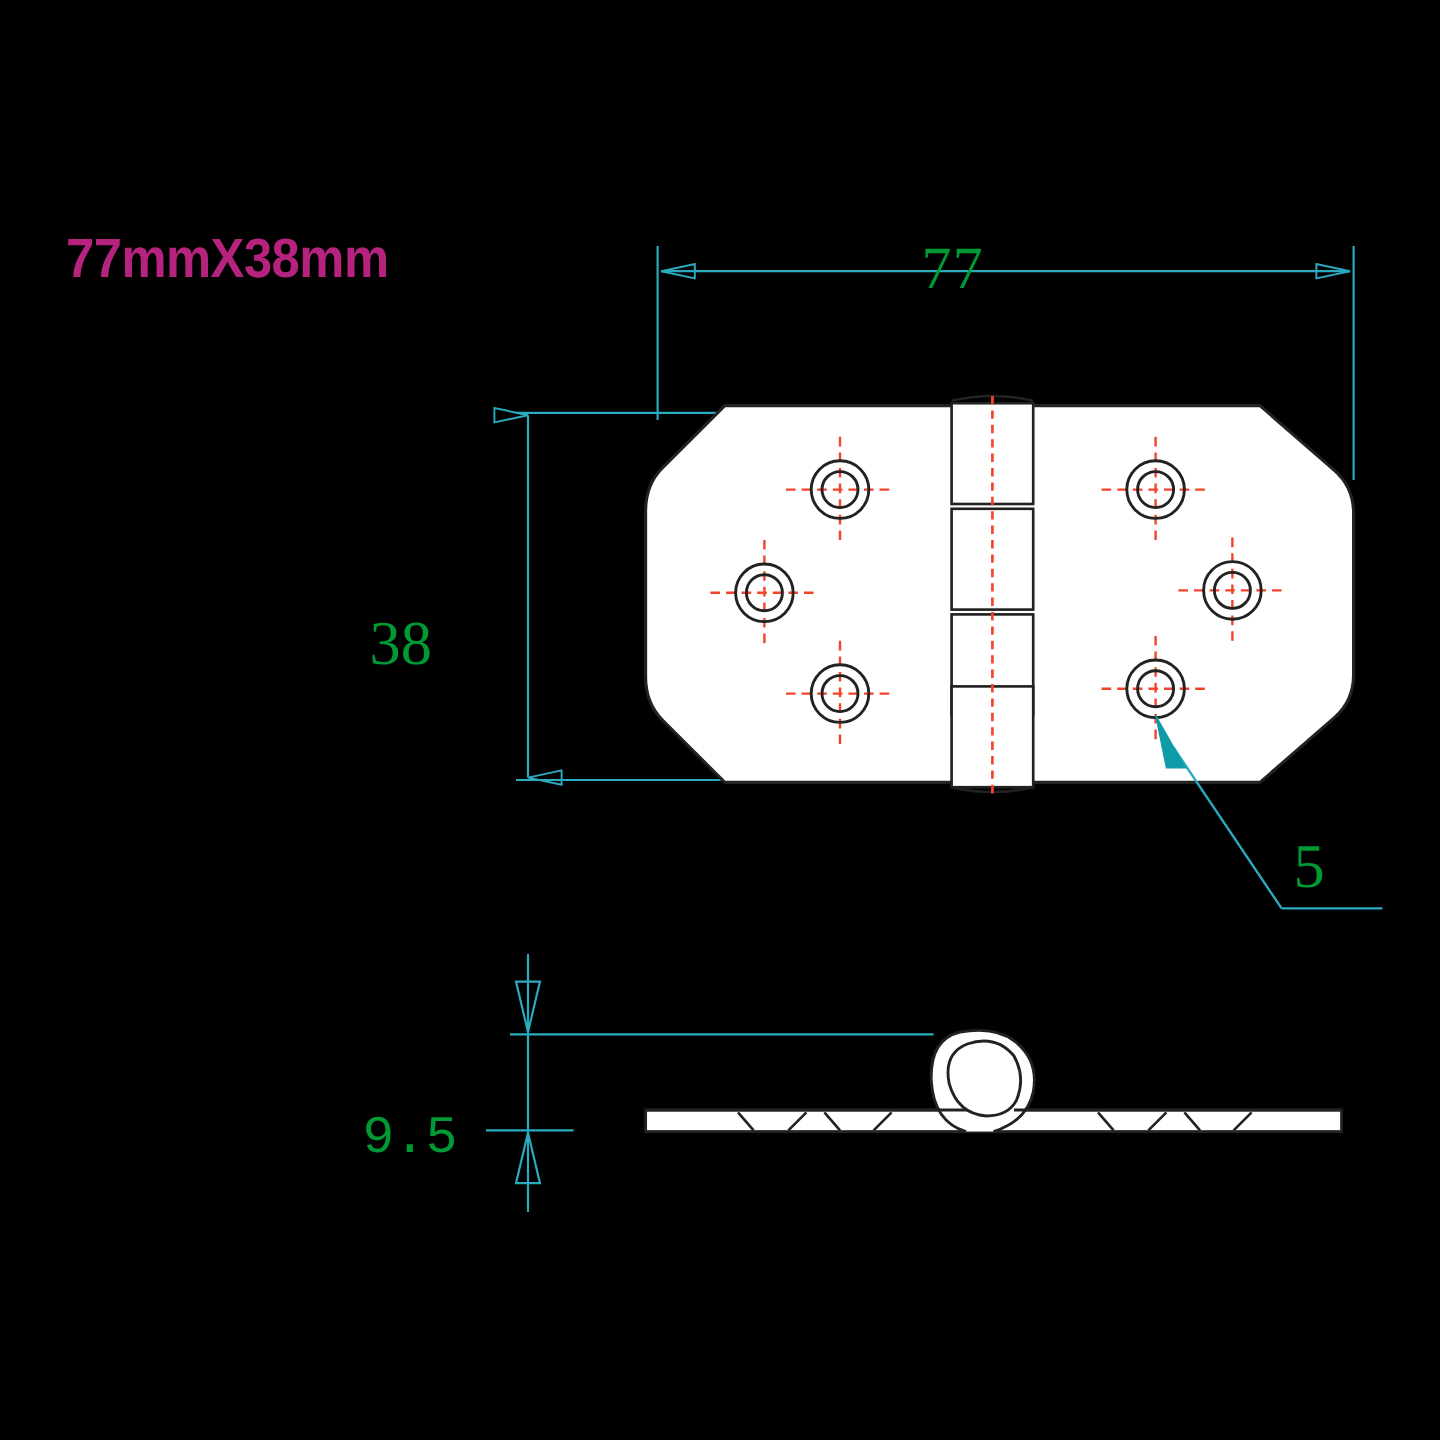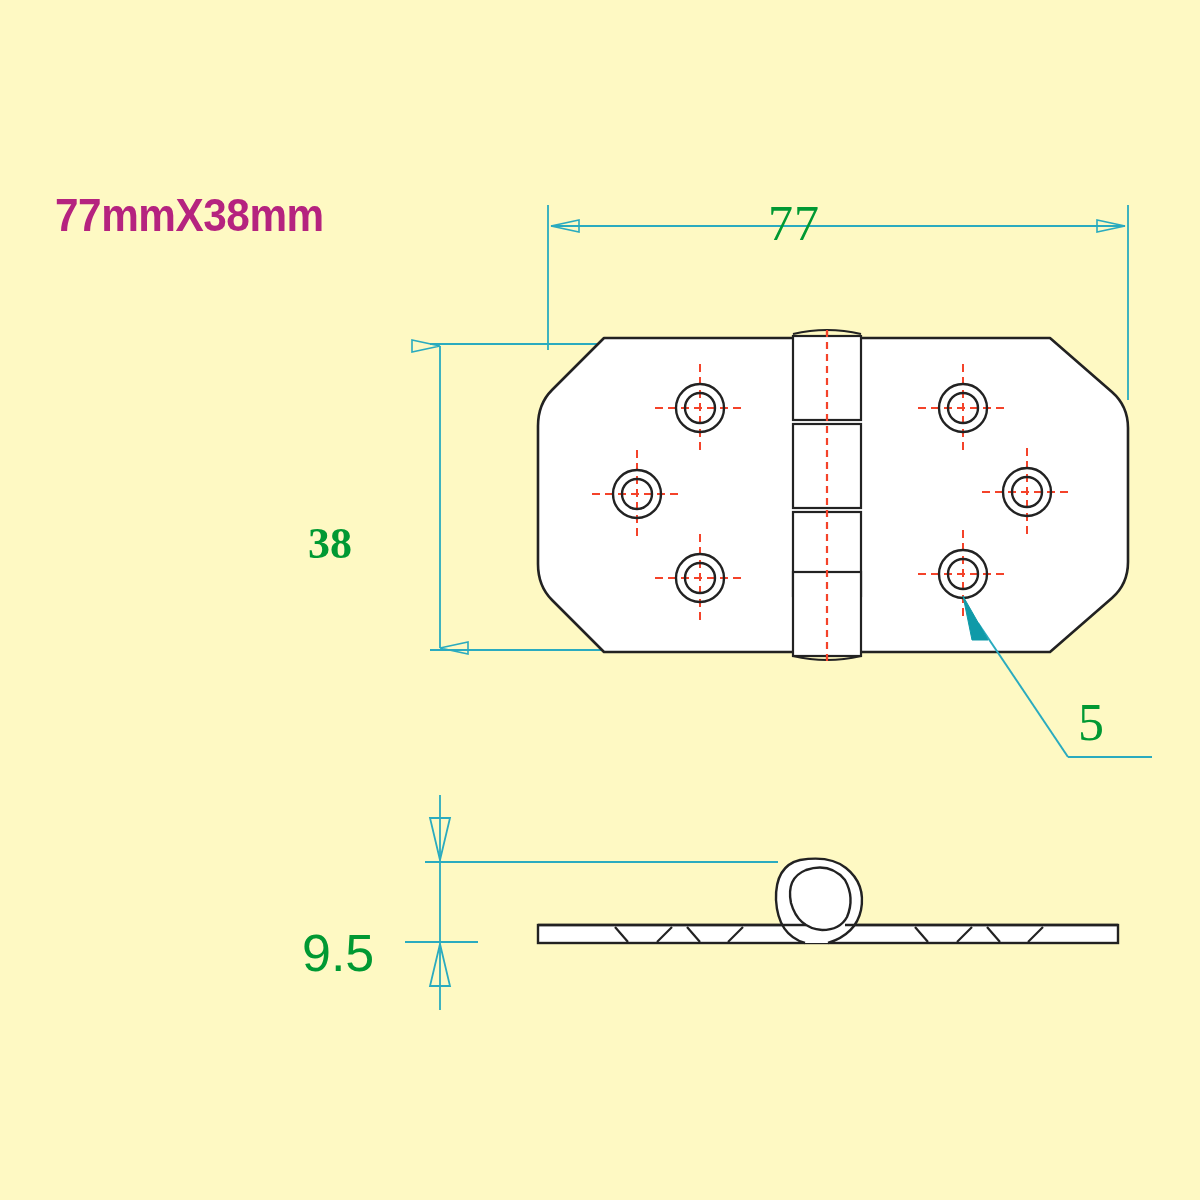--- a/index.html
+++ b/index.html
@@ -47,44 +47,44 @@
   #dim-width-label {
     left: 768px;
     top: 198px;
     font-family: "Liberation Serif", serif;
     font-size: 50px;
     font-weight: 400;
     letter-spacing: 1px;
   }
   #dim-height-label {
     left: 308px;
-    top: 522px;
+    top: 511px;
     font-family: "Liberation Serif", serif;
-    font-size: 44px;
-    font-weight: 700;
+    font-size: 52px;
+    font-weight: 400;
   }
   #dim-hole-label {
     left: 1078px;
     top: 697px;
     font-family: "Liberation Serif", serif;
     font-size: 52px;
     font-weight: 400;
   }
   #dim-thickness-label {
     left: 302px;
     top: 927px;
-    font-family: Liberation Sans, sans-serif;
-    font-size: 52px;
+    font-family: Liberation Mono, monospace;
+    font-size: 44px;
     font-weight: 400;
   }
 </style>
 </head>
 <body>
 
-<div id="drawing-root" style="background: #fef9c3;">
+<div id="drawing-root" style="background: #000000;">
 
   <svg class="canvas" viewBox="0 0 1200 1200" xmlns="http://www.w3.org/2000/svg">
 
     <defs>
 
       <marker id="arrow-left" markerWidth="30" markerHeight="14" refX="1" refY="7" orient="auto" markerUnits="userSpaceOnUse">
         <path d="M1,7 L29,1 L29,13 Z" fill="none" stroke="#2aabbf" stroke-width="1.6"></path>
       </marker>
       <marker id="arrow-right" markerWidth="30" markerHeight="14" refX="29" refY="7" orient="auto" markerUnits="userSpaceOnUse">
         <path d="M29,7 L1,1 L1,13 Z" fill="none" stroke="#2aabbf" stroke-width="1.6"></path>

